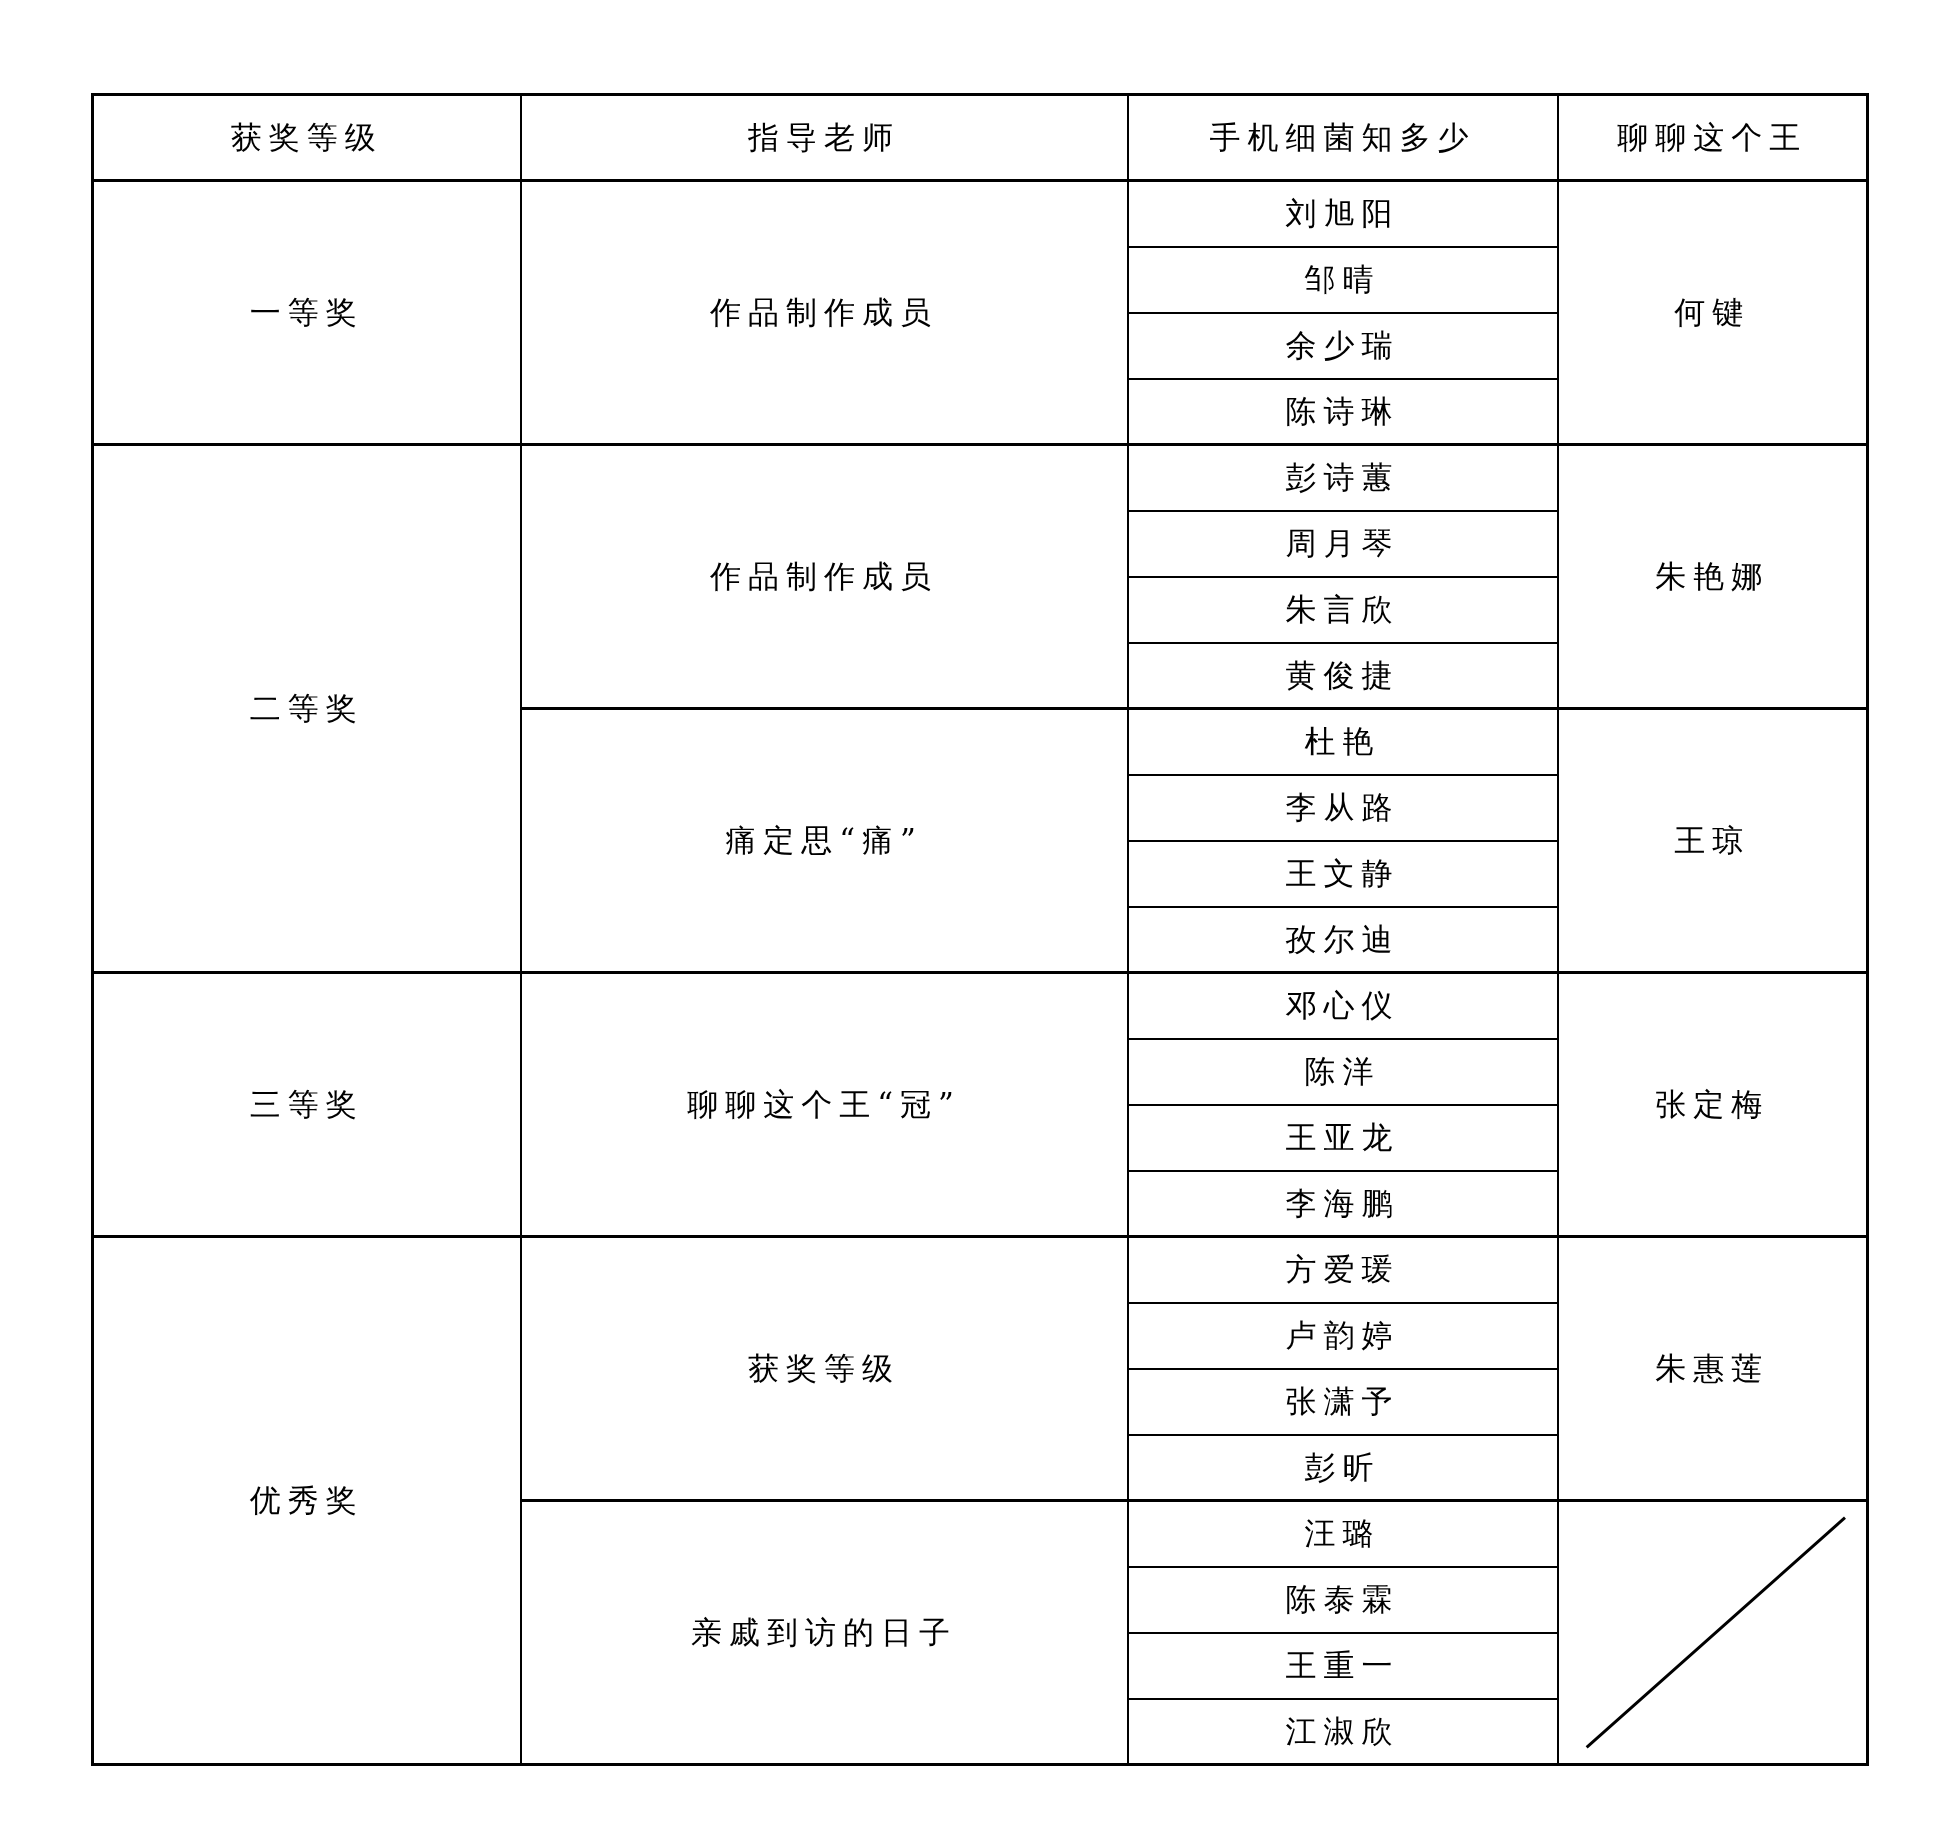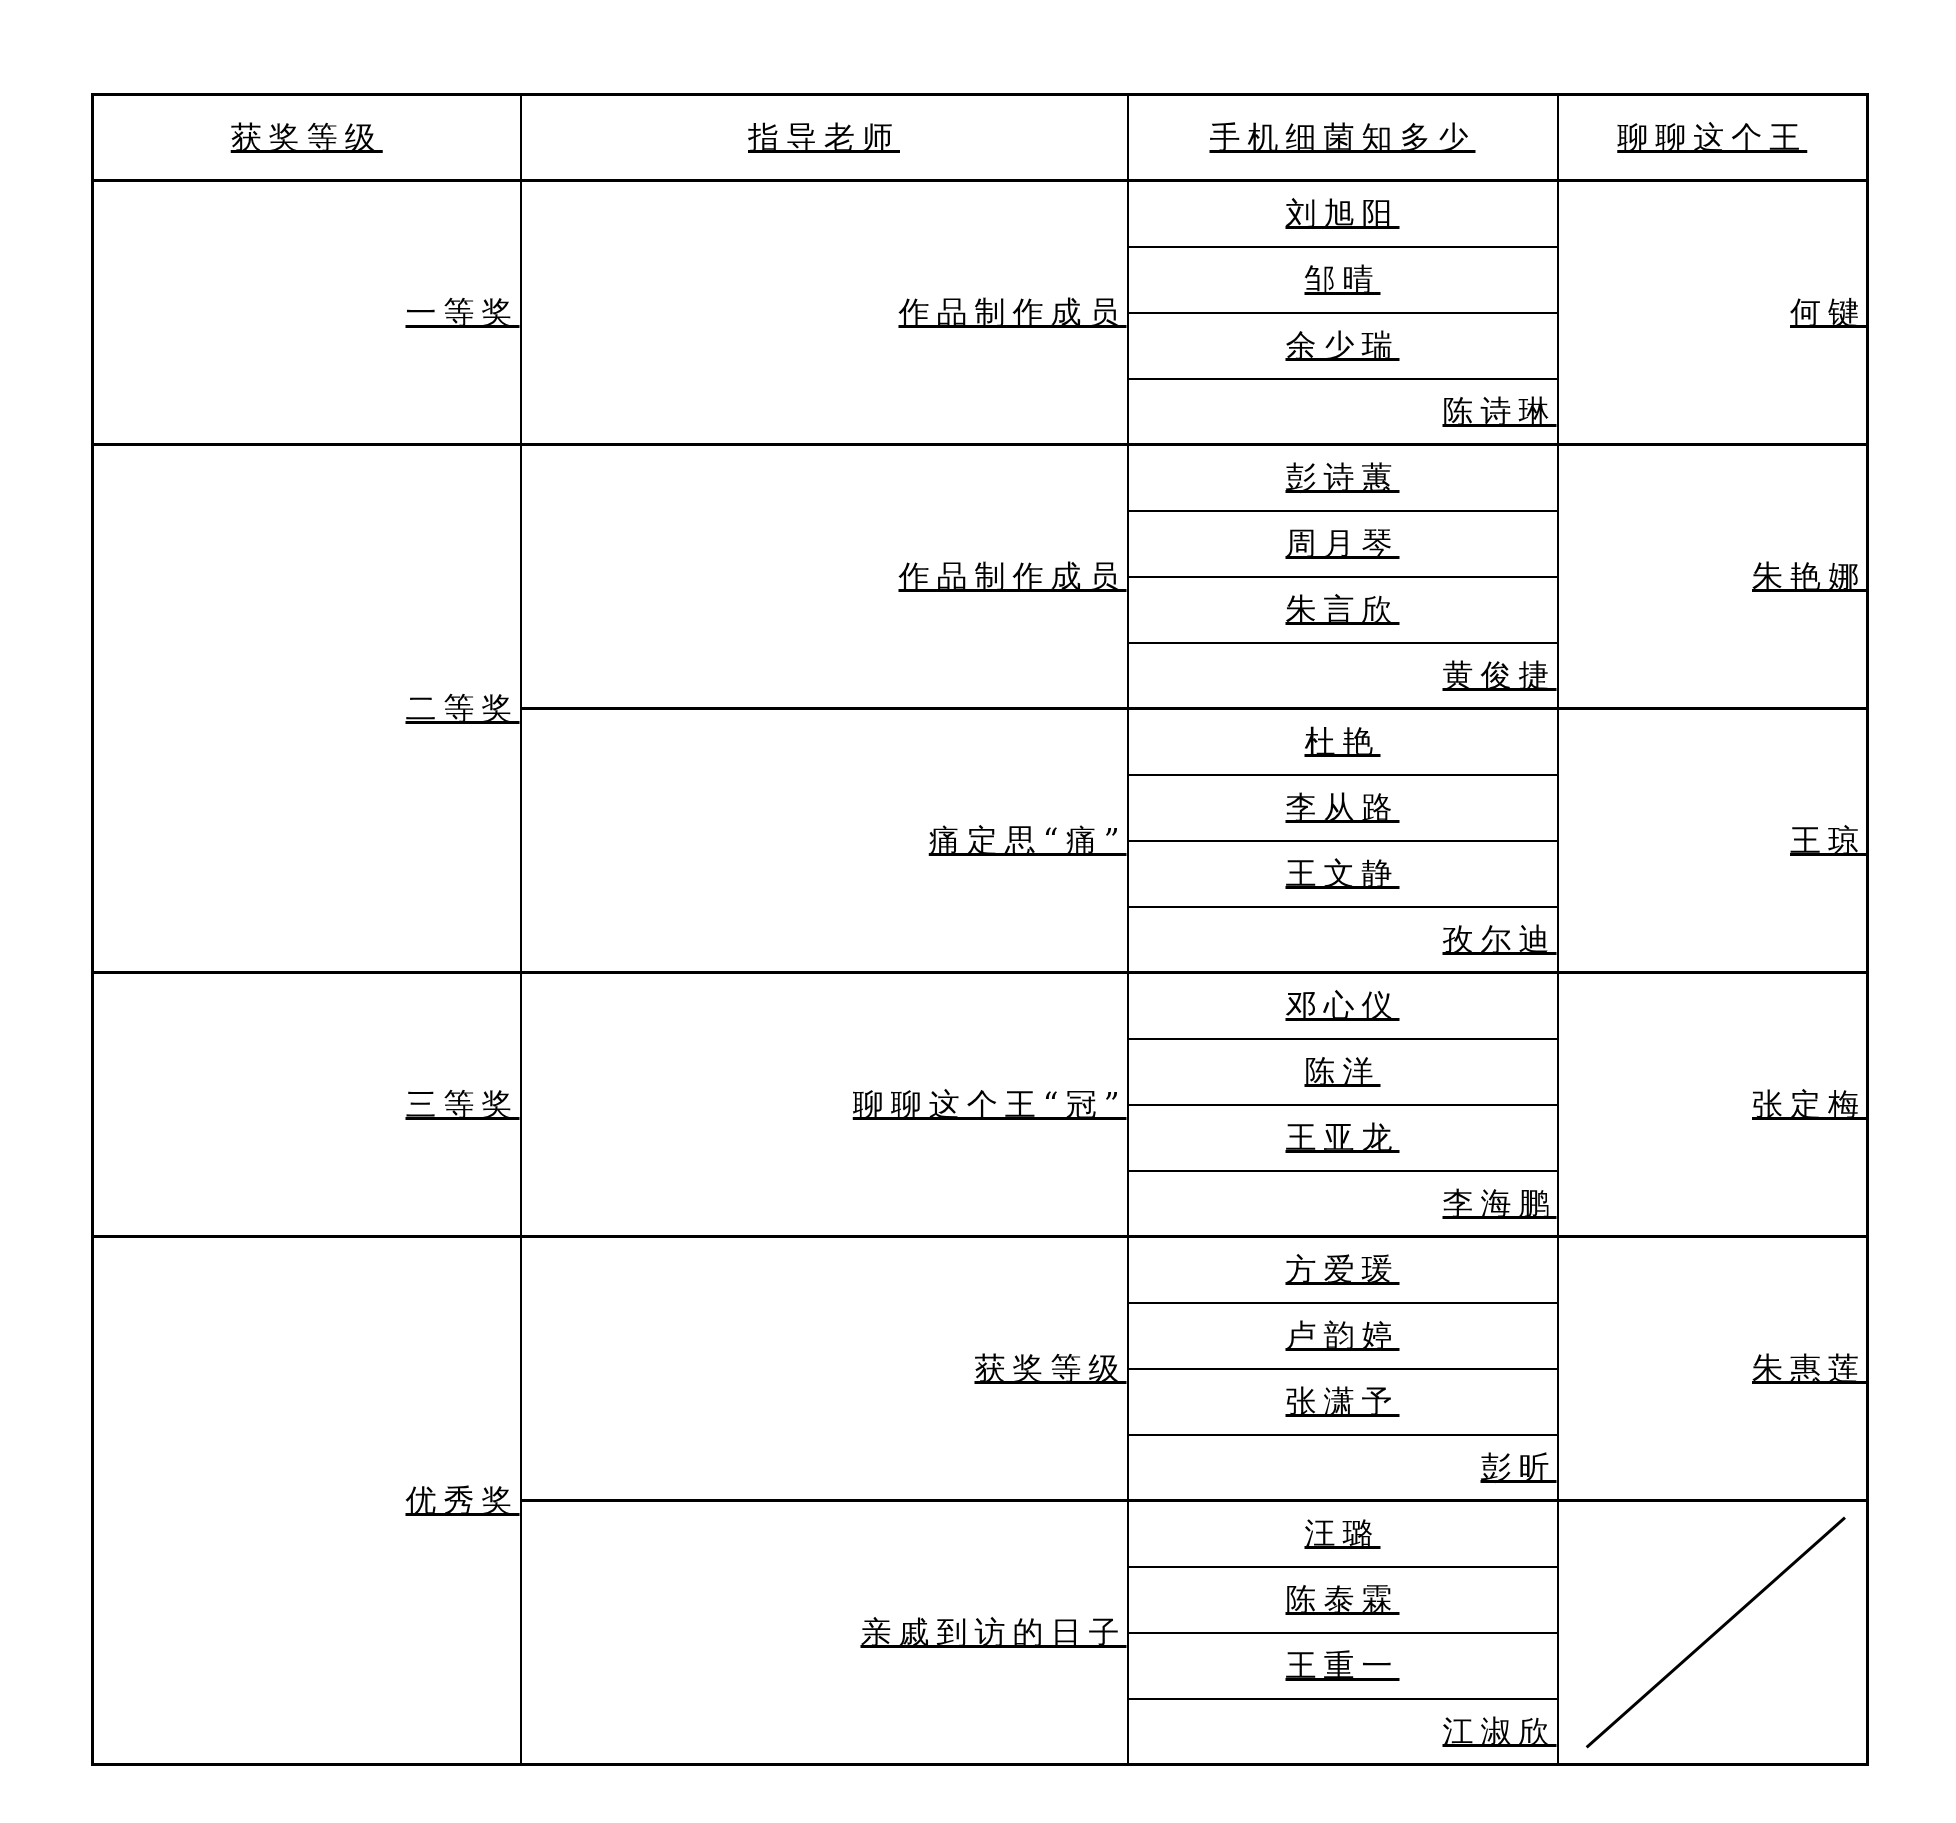--- a/index.html
+++ b/index.html
@@ -20,40 +20,39 @@
   }
   table.awards {
     position: absolute;
     left: 91px;
     top: 93px;
     width: 1775px;
     border-collapse: collapse;
     table-layout: fixed;
     background: #ffffff;
     border: 3px solid #000000;
-    text-decoration: underline;
   }
   col.c1 { width: 428px; }
   col.c2 { width: 607px; }
   col.c3 { width: 430px; }
   col.c4 { width: 310px; }
   th, td {
     border: 2px solid #000000;
     text-align: center;
     vertical-align: middle;
     font-size: 31px;
     font-weight: normal;
     letter-spacing: 7px;
     padding: 0;
     line-height: 1.2;
   }
   thead tr { height: 86px; }
   tbody tr { height: 66px; }
   th { border-bottom: 3px solid #000000; }
-  .b-thick { border-bottom: 3px solid #000000; text-align: right; }
+  .b-thick { border-bottom: 3px solid #000000; }
   td.teacher-slash {
     position: relative;
     padding: 0;
   }
   td.teacher-slash svg {
     position: absolute;
     left: 0; top: 0;
     width: 100%; height: 100%;
     display: block;
   }

